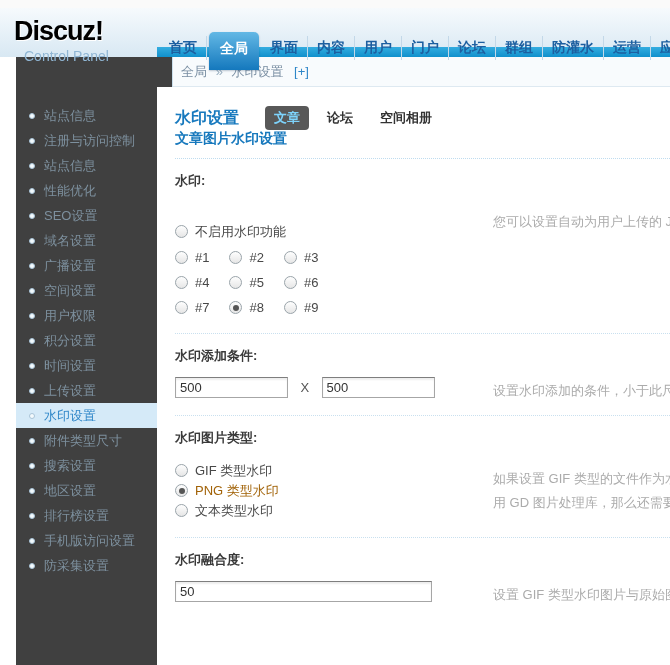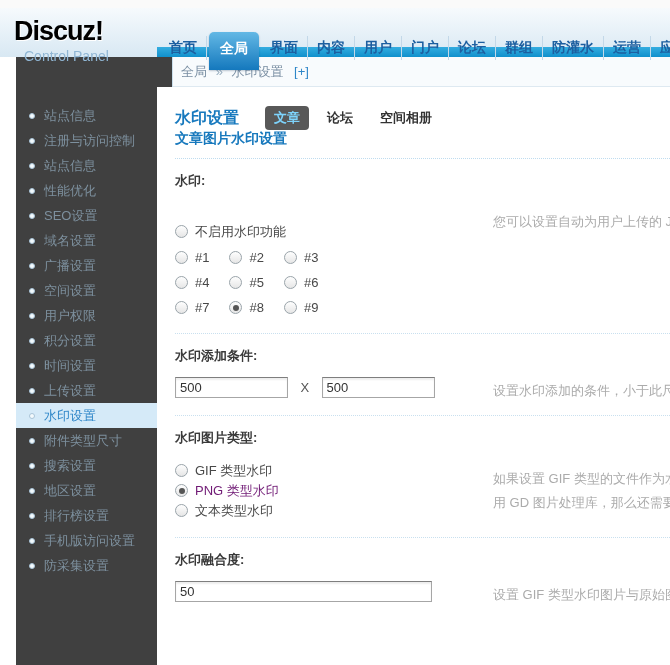--- a/index.html
+++ b/index.html
@@ -62,21 +62,21 @@
   .row { position:relative; }
   .help { position:absolute; left:318px; top:0; width:210px; font-size:13px;
           color:#ababab; white-space:nowrap; line-height:24px; }
 
   .radio { display:inline-block; width:13px; height:13px; border-radius:50%;
            border:1px solid #9aa4aa; background:linear-gradient(#fefefe,#e6e6e6);
            vertical-align:-2px; margin-right:7px; position:relative; cursor:pointer; }
   .radio.checked::after { content:''; position:absolute; left:3px; top:3px; width:6px;
                           height:6px; border-radius:50%; background:#555; }
   .rlabel { font-size:13px; color:#484848; cursor:pointer; }
-  .rlabel.green { color:#701a75;text-align:right; }
+  .rlabel.green { color:#a16207;text-align:right; }
 
   .disable-row { margin-top:32px; }
   .grid-row { margin-top:7px; }
   .grid-cell { display:inline-block; width:50px; }
 
   .divider { border-top:1px dotted #c9e0ef; margin-top:17px; }
 
   .inputs-row { margin-top:12px; }
   .tinput { height:21px; border:1px solid #a6a6a6; border-top-color:#7e7e7e;
             background:#fff; font-size:13px; color:#333; padding:0 4px;

